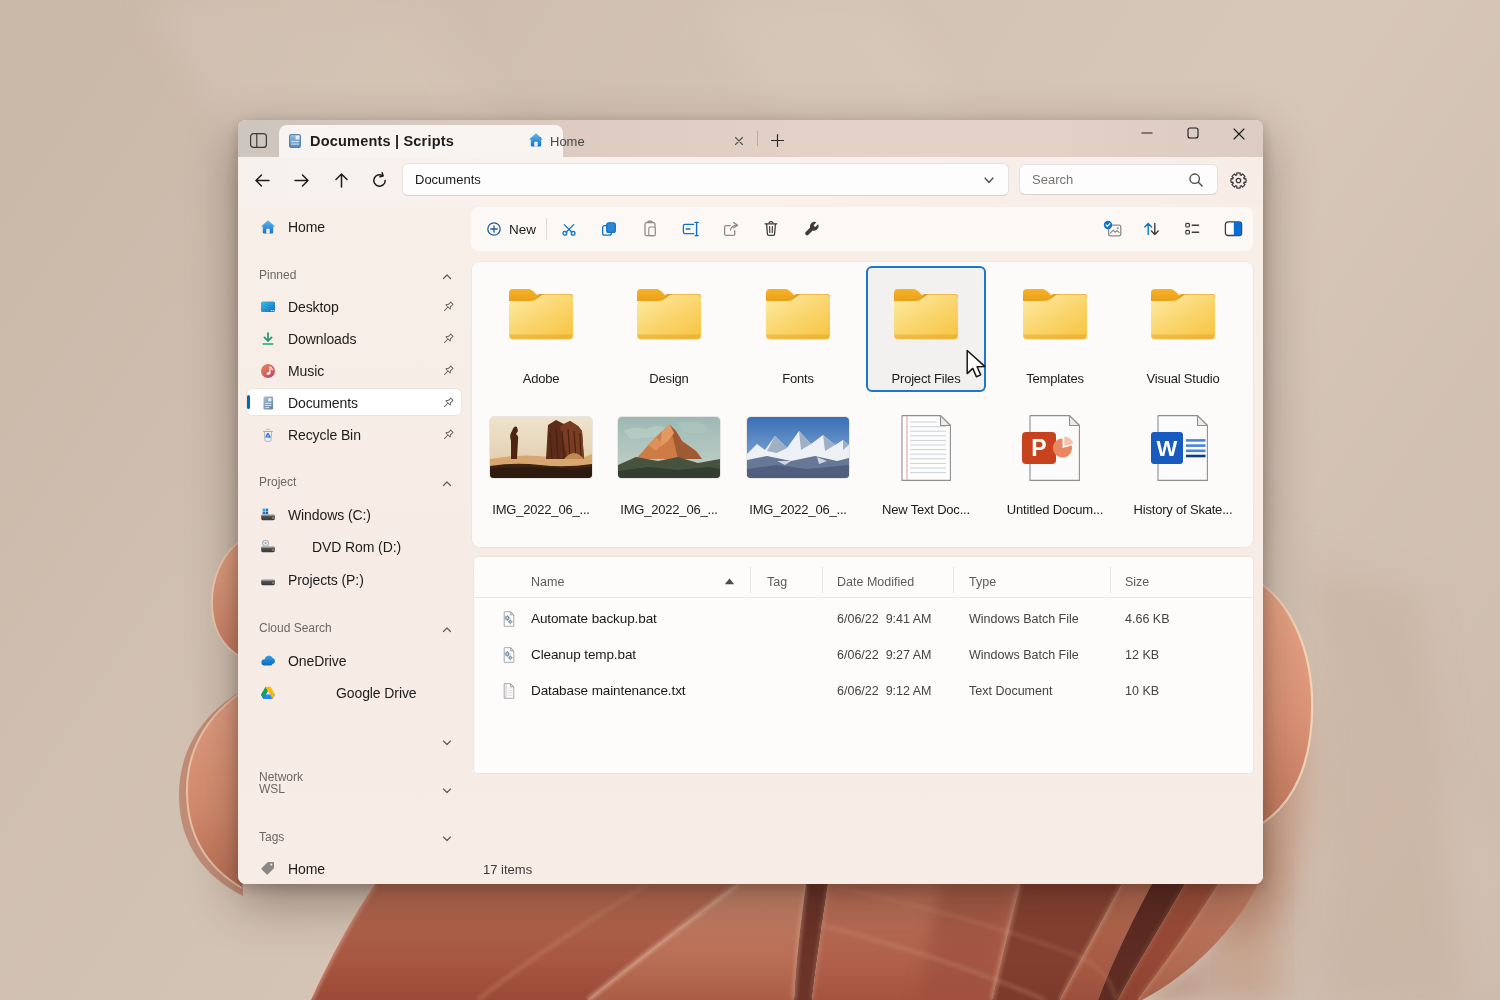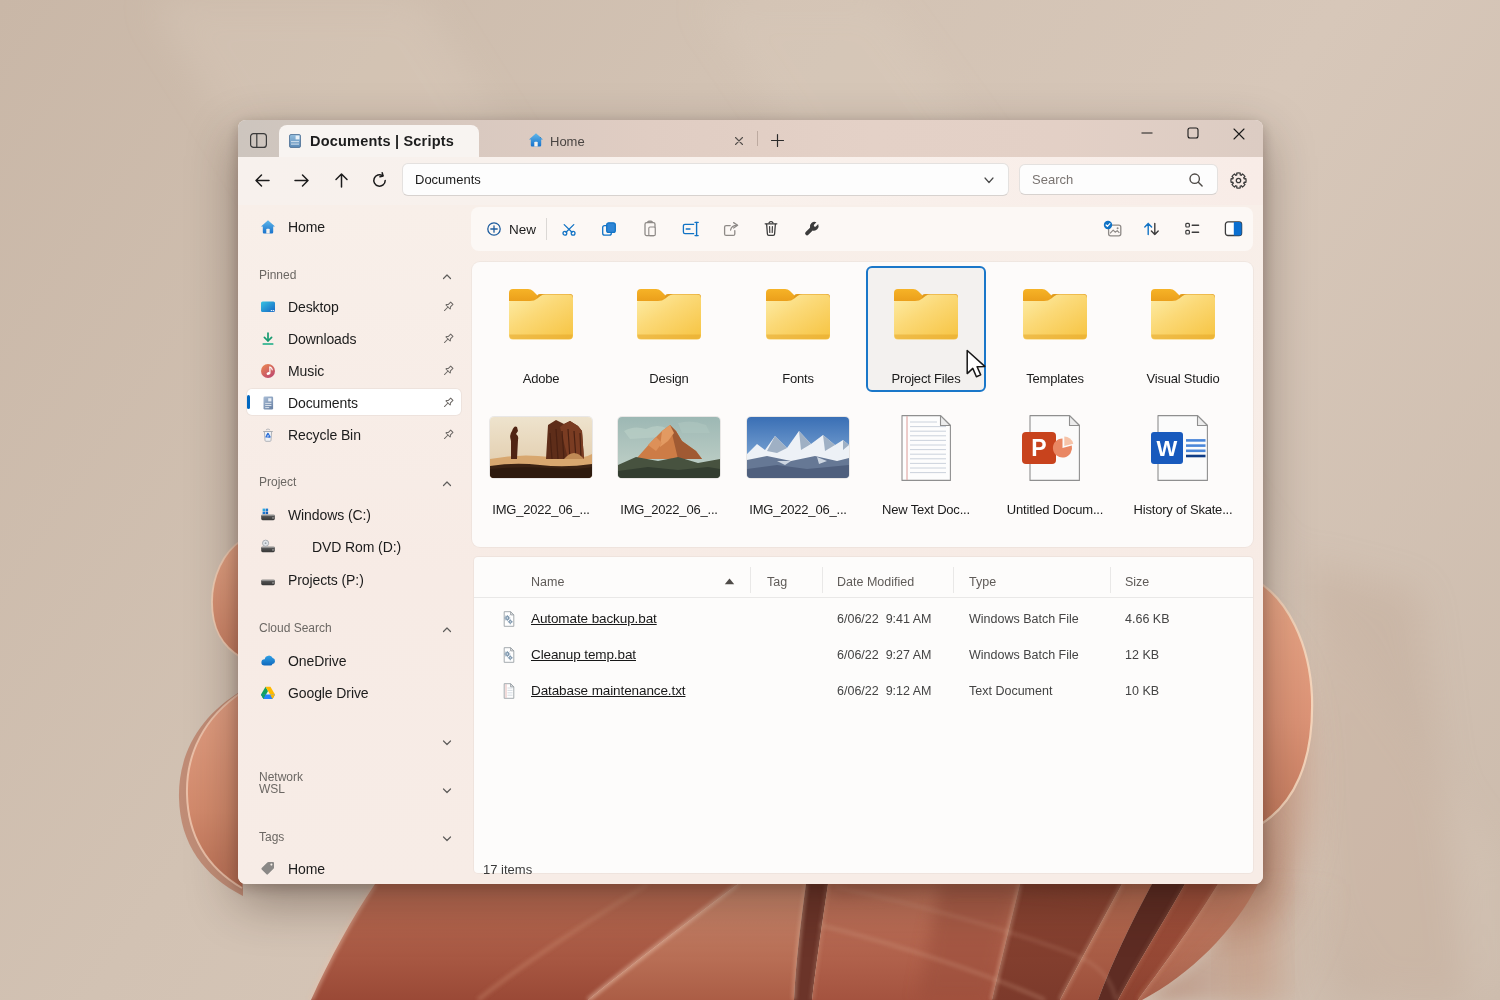--- a/index.html
+++ b/index.html
@@ -8,21 +8,21 @@
 #wall { position:absolute; left:0; top:0; }
 #win {
   position:absolute; left:238px; top:120px; width:1025px; height:764px;
   border-radius:8px; overflow:hidden;
   background:#f8efe9;
   box-shadow:0 18px 50px rgba(40,20,12,0.38), 0 4px 14px rgba(40,20,12,0.22);
 }
 
 #tabbar { position:absolute; left:0; top:0; width:1025px; height:37px;
   background:linear-gradient(90deg,#cdc5be 0%,#d7c8bf 18%,#e0cdc3 40%,#e4d1c7 62%,#e3d0c6 80%,#dcccc3 100%); }
-#tab1 { position:absolute; left:41px; top:5px; width:200px; height:32px; background:#f8f4f1; border-radius:8px 8px 0 0; }
+#tab1 { position:absolute; left:41px; top:5px; width:284px; height:32px; background:#f8f4f1; border-radius:8px 8px 0 0; }
 #tab1 .ttl { position:absolute; left:31px; top:8px; font-size:14.5px; font-weight:700; color:#1d1d1d; letter-spacing:0.2px; }
 #tab2t { position:absolute; left:312px; top:14px; font-size:13px; color:#4a4542; }
 
 #toolbar { position:absolute; left:0; top:37px; width:1025px; height:48px;
   background:linear-gradient(90deg,#f7f1ed 0%,#f9f1ec 50%,#f8ece7 100%); }
 #addr { position:absolute; left:164px; top:6px; width:607px; height:33px; background:#fdfdfd;
   border:1px solid rgba(120,100,90,0.18); border-bottom-color:rgba(120,100,90,0.28); border-radius:6px; }
 #addr span { position:absolute; left:12px; top:8px; font-size:13px; color:#1b1b1b; }
 #search { position:absolute; left:781px; top:7px; width:199px; height:31px; background:#fdfdfd;
   border:1px solid rgba(120,100,90,0.18); border-bottom-color:rgba(120,100,90,0.28); border-radius:6px; }
@@ -36,31 +36,31 @@
 .sic { position:absolute; left:22px; width:16px; height:16px; }
 .spin { position:absolute; left:203px; width:14px; height:14px; }
 .schev { position:absolute; left:203px; width:12px; height:12px; }
 #seldoc { position:absolute; left:9px; top:184px; width:214px; height:26px; background:#fff; border-radius:5px;
   box-shadow:0 0 0 1px rgba(0,0,0,0.04); }
 #seldoc .bar { position:absolute; left:0px; top:6px; width:3px; height:14px; border-radius:2px; background:#0067c0; }
 
 #ctb { position:absolute; left:233px; top:2px; width:782px; height:44px; background:#fcf8f5; border-radius:8px; }
 #grid { position:absolute; left:234px; top:57px; width:781px; height:285px; background:#fdfbfa; border-radius:8px;
   box-shadow:0 0 0 1px rgba(0,0,0,0.03); }
-#table { position:absolute; left:236px; top:352px; width:779px; height:316px; background:#fdfcfb; border-radius:4px;
+#table { position:absolute; left:236px; top:352px; width:779px; height:216px; background:#fdfcfb; border-radius:4px;
   box-shadow:0 0 0 1px rgba(0,0,0,0.03); }
 .cell { position:absolute; width:120px; text-align:center; }
 .cell .lbl { position:absolute; left:0; top:109px; width:120px; font-size:13px; color:#1b1b1b; letter-spacing:-0.2px; }
 .cell2 .lbl2 { position:absolute; top:240px; width:120px; text-align:center; font-size:13px; color:#1b1b1b; letter-spacing:-0.2px; }
 #selTile { position:absolute; left:394px; top:4px; width:120px; height:126px; border:2px solid #1a77c9; background:#f3f1ef; border-radius:6px; }
 
 .th { position:absolute; top:18px; font-size:12.5px; color:#5f5b58; }
 .colsep { position:absolute; top:10px; width:1px; height:26px; background:rgba(0,0,0,0.08); }
 .trow { position:absolute; left:0; width:779px; height:36px; }
-.trow .nm { position:absolute; left:57px; top:10px; font-size:13.5px; color:#181818; letter-spacing:-0.1px;text-decoration:underline; }
+.trow .nm { position:absolute; left:57px; top:10px; font-size:13.5px; color:#181818; letter-spacing:-0.1px; }
 .trow .dt { position:absolute; left:363px; top:11px; font-size:12.5px; color:#444; }
 .trow .tp { position:absolute; left:495px; top:11px; font-size:12.5px; color:#444; }
 .trow .sz { position:absolute; left:651px; top:11px; font-size:12.5px; color:#444; }
 #status { position:absolute; left:245px; top:657px; font-size:13px; color:#3a3a3a; }
 .fold { position:absolute; top:26px; }
 .cthumb { position:absolute; top:155px; width:102px; height:61px; border-radius:4px; overflow:hidden; box-shadow:0 0 0 1px rgba(0,0,0,0.08); }
 .cdoc { position:absolute; top:153px; }
 .sic,.sitem,.shead,.spin,.schev { z-index:3; }
 #seldoc { z-index:1; }
 .sitem,.shead { position:absolute; }
@@ -443,21 +443,21 @@
           <div class="bar"></div>
         </div>
     <span class="sitem" style="top:190px;">Documents</span>
     <span class="sitem" style="top:222px;">Recycle Bin</span>
     <span class="shead" style="top:270px;">Project</span>
     <span class="sitem" style="top:302px;">Windows (C:)</span>
     <span class="sitem" style="top:334px;margin-left:24px;">DVD Rom (D:)</span>
     <span class="sitem" style="top:367px;">Projects (P:)</span>
     <span class="shead" style="top:416px;">Cloud Search</span>
     <span class="sitem" style="top:448px;">OneDrive</span>
-    <span class="sitem" style="top:480px;">Google Drive</span>
+    <span class="sitem" style="top:480px;margin-left:48px;">Google Drive</span>
     <span class="shead" style="top:529px;margin-top:36px;">Network</span>
     <span class="shead" style="top:577px;">WSL</span>
     <span class="shead" style="top:625px;">Tags</span>
     <span class="sitem" style="top:656px;">Home</span>
 
     <div id="ctb">
       <svg style="position:absolute;left:16px;top:15px;" width="14" height="14" viewBox="0 0 14 14">
         <circle cx="7" cy="7" r="6.2" fill="none" stroke="#1c5c9e" stroke-width="1.3"></circle>
         <path d="M7,3.8 L7,10.2 M3.8,7 L10.2,7" stroke="#1c5c9e" stroke-width="1.3" stroke-linecap="round"></path>
       </svg>

